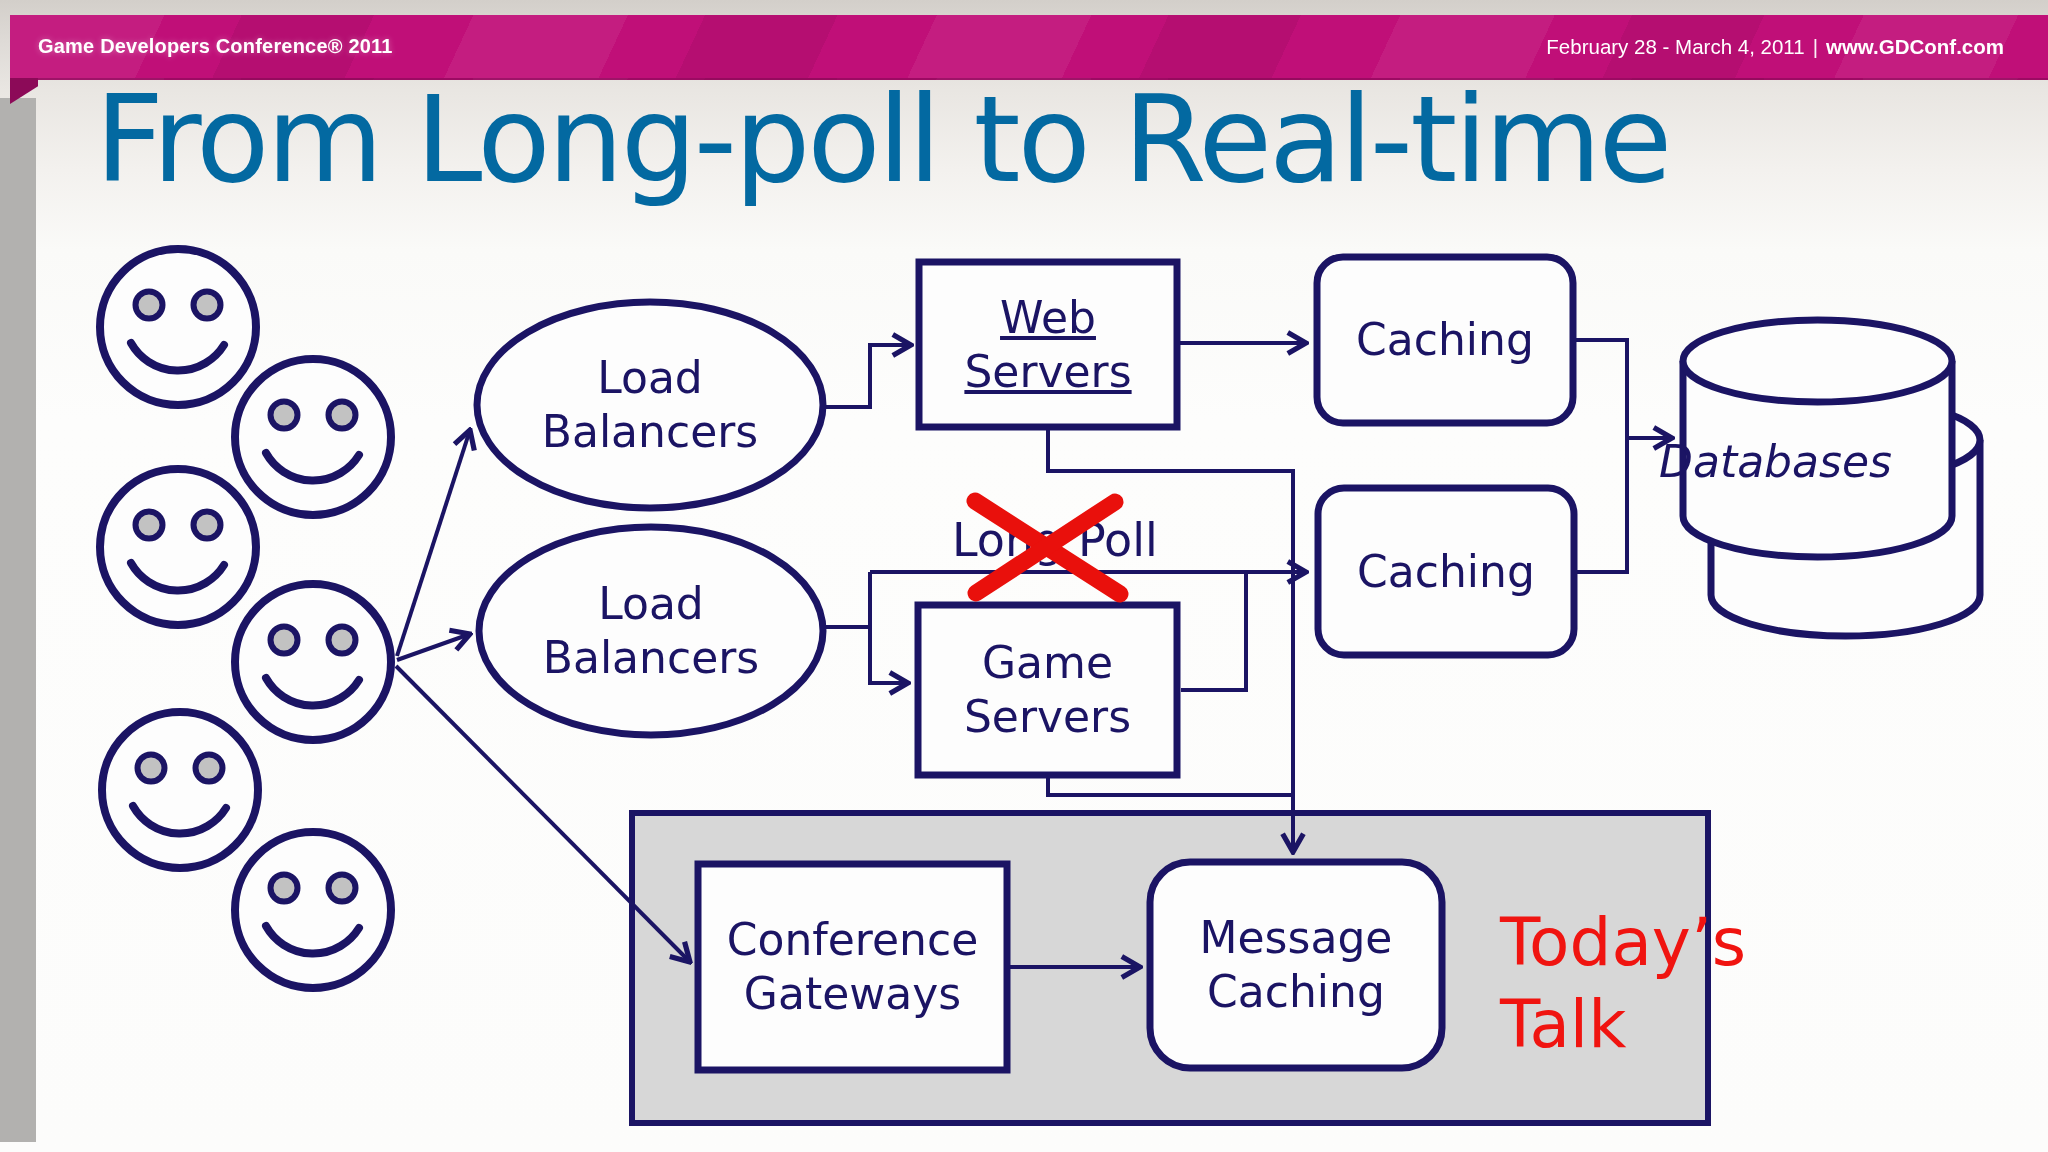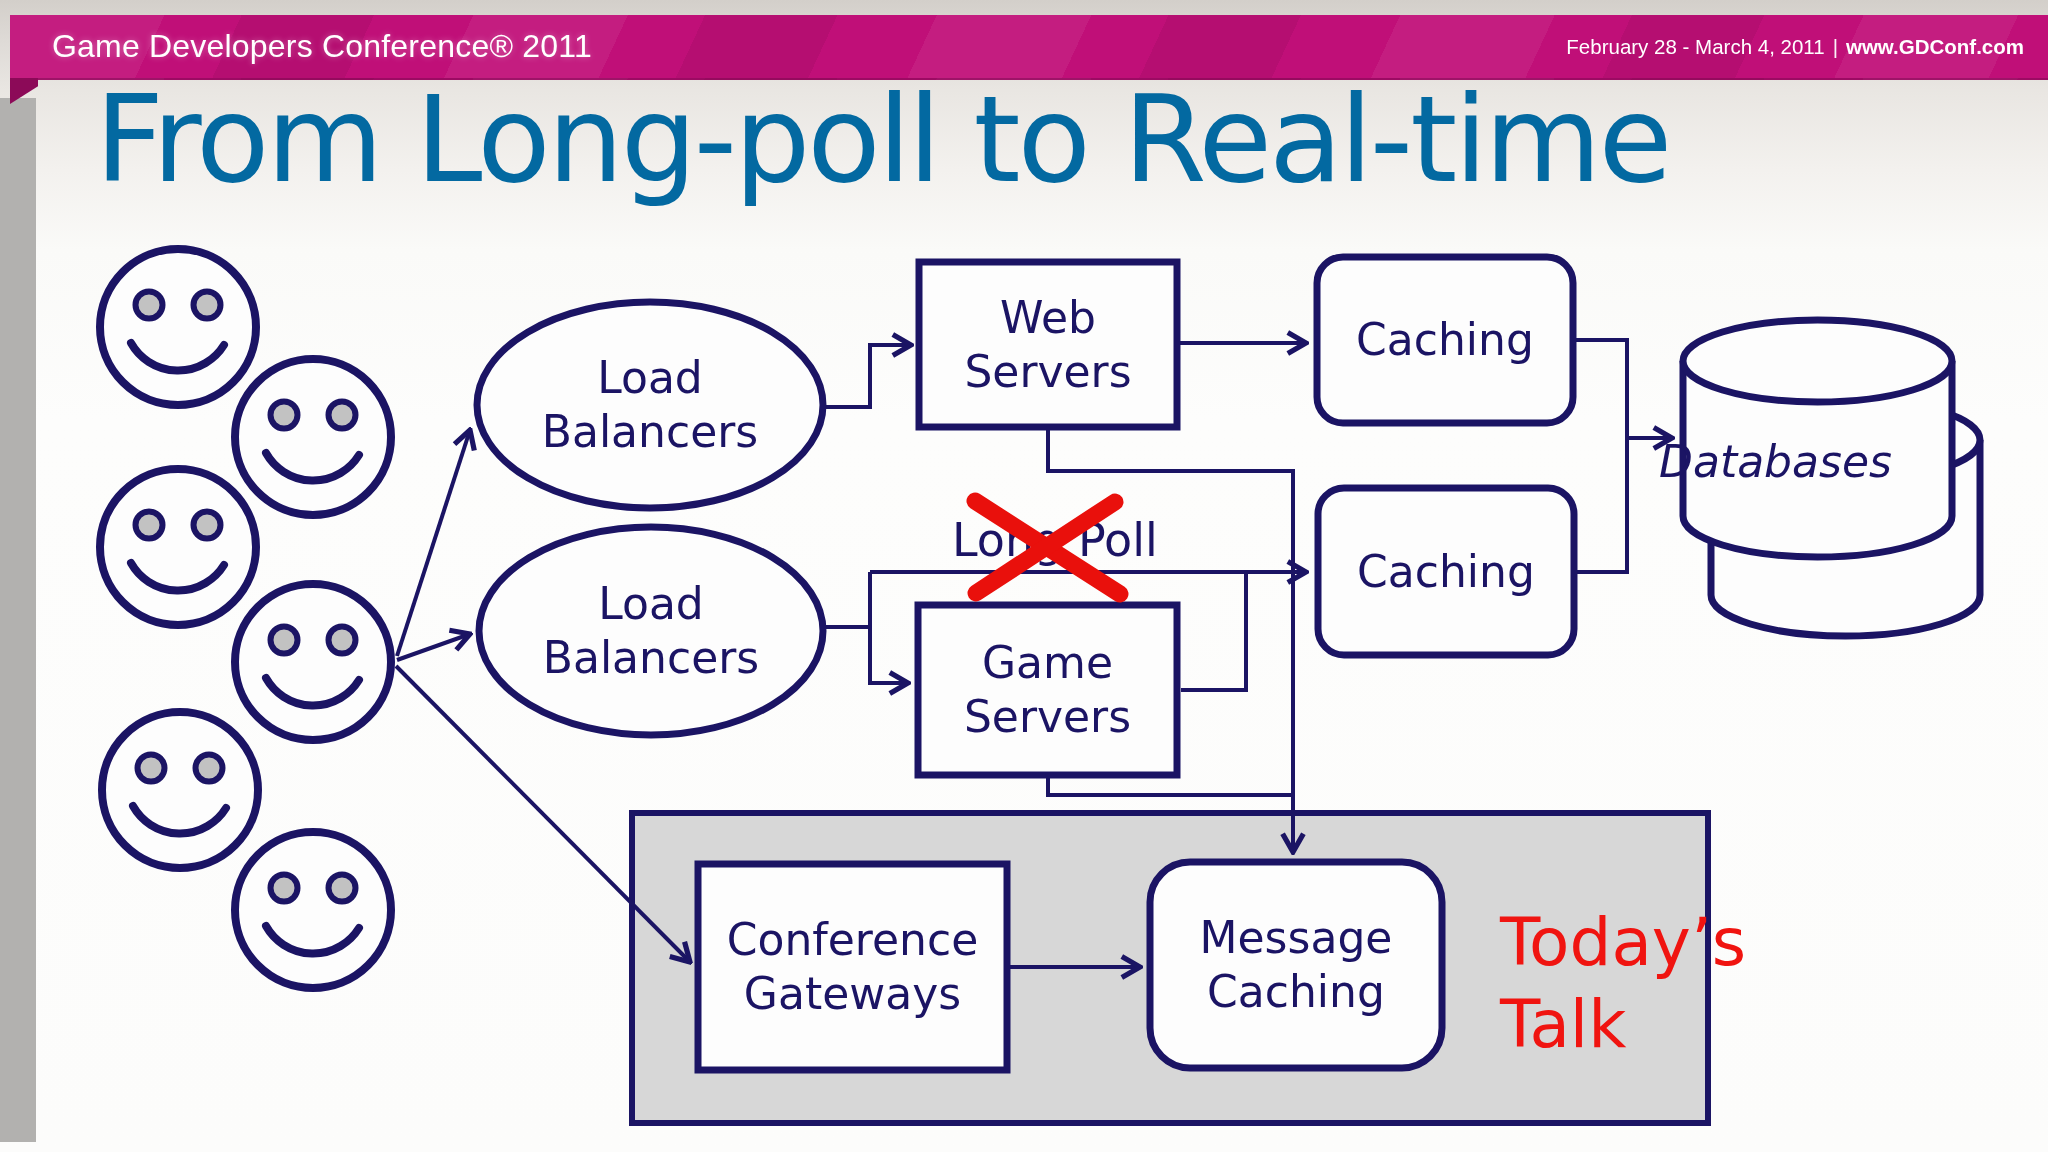--- a/index.html
+++ b/index.html
@@ -17,41 +17,41 @@
       repeating-linear-gradient(115deg,rgba(255,255,255,0.06) 0 140px,rgba(0,0,0,0.00) 140px 210px,rgba(0,0,0,0.055) 210px 330px,rgba(255,255,255,0.00) 330px 420px),
       #c00f78;
     display:flex;align-items:center;justify-content:space-between;
     border-bottom:2px solid rgba(90,5,60,0.35);
     font-family:"Liberation Sans",sans-serif;
   }
   .ribbon-fold{
     position:absolute;left:10px;top:78px;width:28px;height:26px;background:#8c0a58;z-index:6;
     clip-path:polygon(0 0,100% 0,100% 32%,0 100%);
   }
-  .brand{color:#ffffff;font-weight:normal;font-size:32px;letter-spacing:0.2px;padding-left:42px;
+  .brand{color:#ffffff;font-weight:bold;font-size:20px;letter-spacing:0.2px;padding-left:28px;
          text-shadow:0 0 6px rgba(255,255,255,0.35);white-space:nowrap;}
-  .header-info{color:#ffffff;font-size:20.5px;padding-right:24px;white-space:nowrap;margin-left:7px;}
+  .header-info{color:#ffffff;font-size:20.5px;padding-right:44px;white-space:nowrap;margin-left:7px;}
   .header-info .sep{padding:0 8px;opacity:0.95;}
   .header-info .url{font-weight:bold;}
   
   .slide-title{
     position:absolute;left:95px;top:80px;z-index:2;color:#0369a1;
     font-size:120px;line-height:1;letter-spacing:-3px;white-space:nowrap;
   }
   
   .diagram-svg{position:absolute;left:0;top:0;z-index:1;}
   .x-overlay-svg{position:absolute;left:0;top:0;z-index:3;}
   
   .node-label{
     position:absolute;z-index:2;display:flex;align-items:center;justify-content:center;
     text-align:center;color:#1b1464;font-size:44px;line-height:1.22;
   }
   .lbl-lb1{left:477px;top:302px;width:346px;height:206px;padding:0 40px;box-sizing:border-box;}
   .lbl-lb2{left:479px;top:527px;width:344px;height:208px;padding:0 40px;box-sizing:border-box;}
-  .lbl-web{left:919px;top:262px;width:258px;height:165px;padding:0 24px;box-sizing:border-box;}
+  .lbl-web{left:919px;top:262px;width:258px;height:165px;padding:0 24px;box-sizing:border-box;text-decoration:underline;}
   .lbl-game{left:918px;top:605px;width:259px;height:170px;padding:0 24px;box-sizing:border-box;}
   .lbl-cach1{left:1317px;top:257px;width:256px;height:166px;}
   .lbl-cach2{left:1318px;top:488px;width:256px;height:167px;}
   .lbl-db{left:1641px;top:377px;width:269px;height:170px;font-size:44px;font-style:italic;}
   .lbl-cg{left:698px;top:864px;width:309px;height:206px;padding:0 10px;box-sizing:border-box;}
   .lbl-mq{left:1150px;top:862px;width:292px;height:206px;padding:0 20px;box-sizing:border-box;}
   .lbl-longpoll{position:absolute;left:952px;top:517px;z-index:2;color:#1b1464;font-size:46px;line-height:1;white-space:nowrap;}
   .lbl-todays{position:absolute;left:1500px;top:902px;z-index:2;color:#f01410;font-size:66px;line-height:1.24;}
 </style>
 </head>

